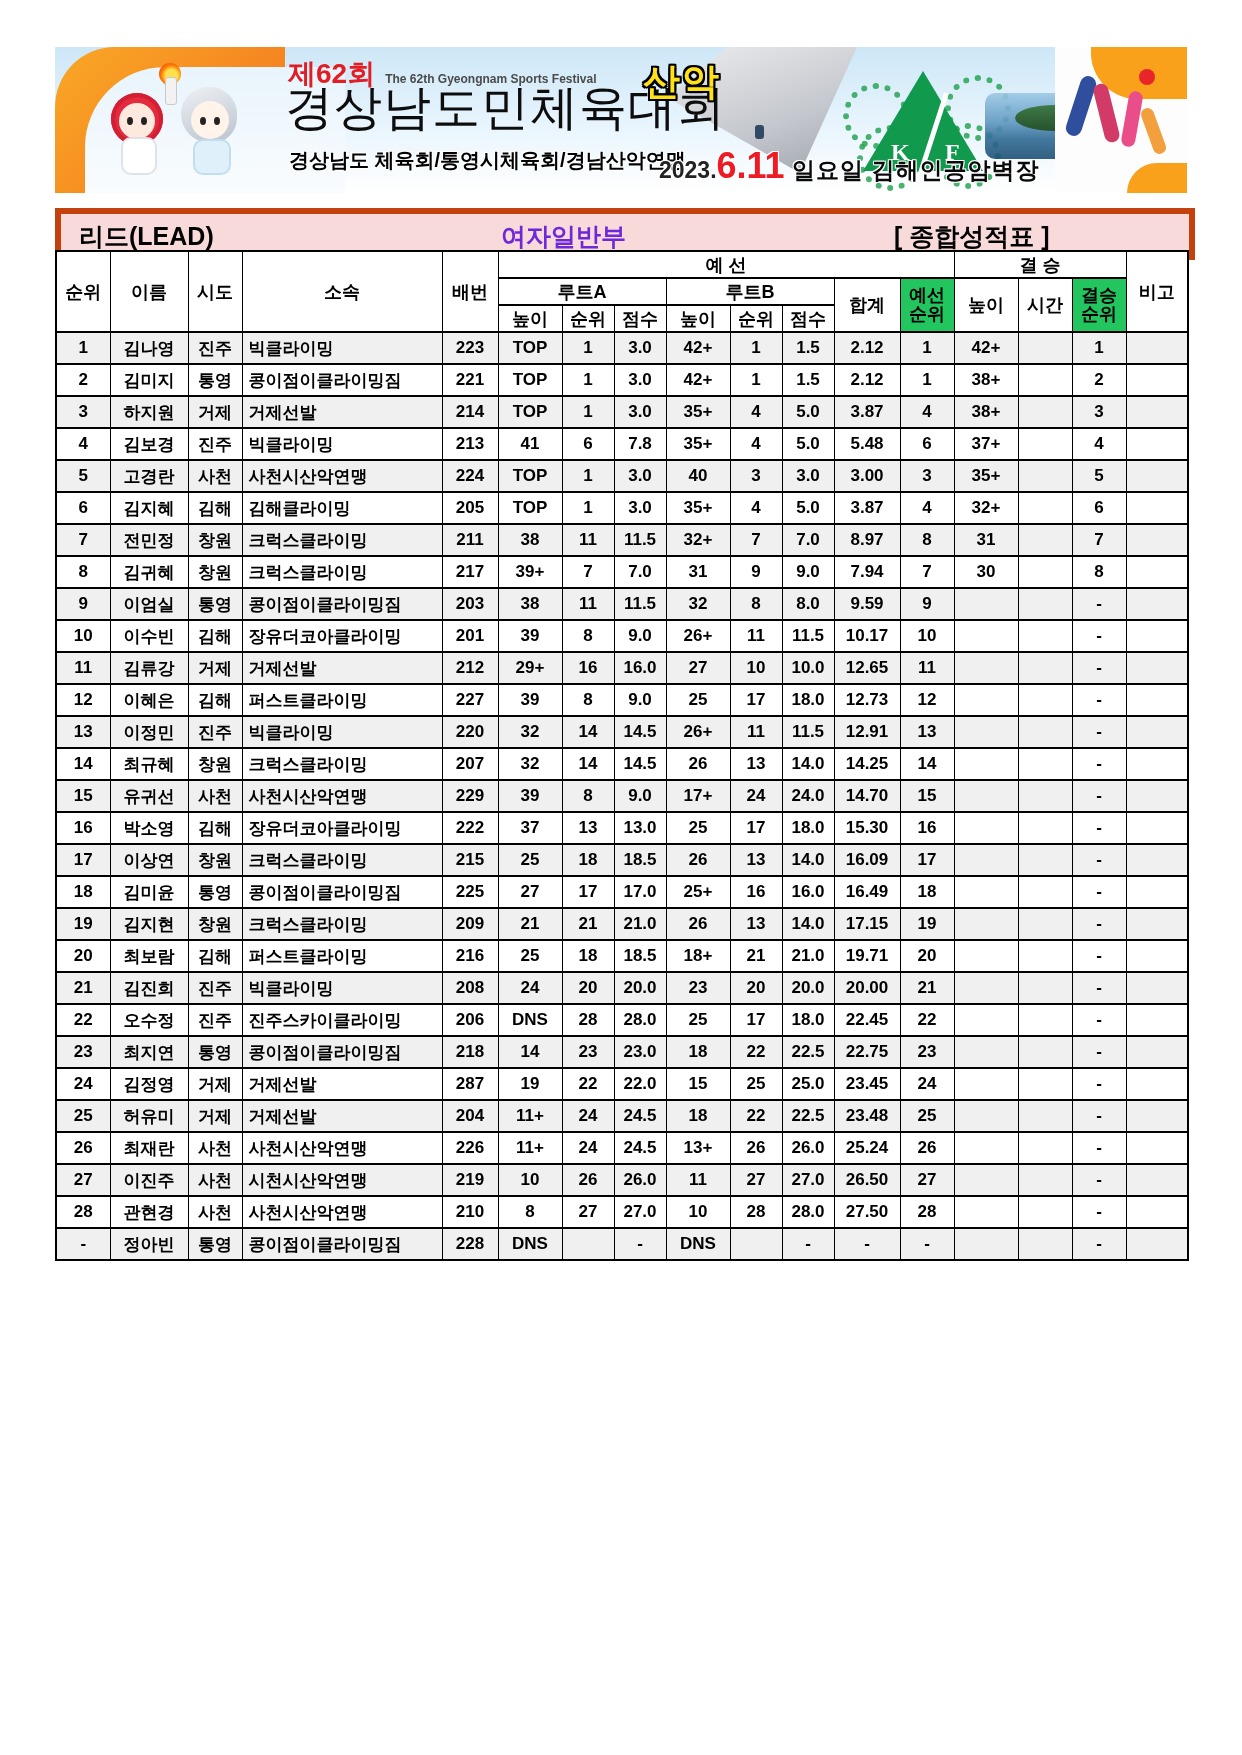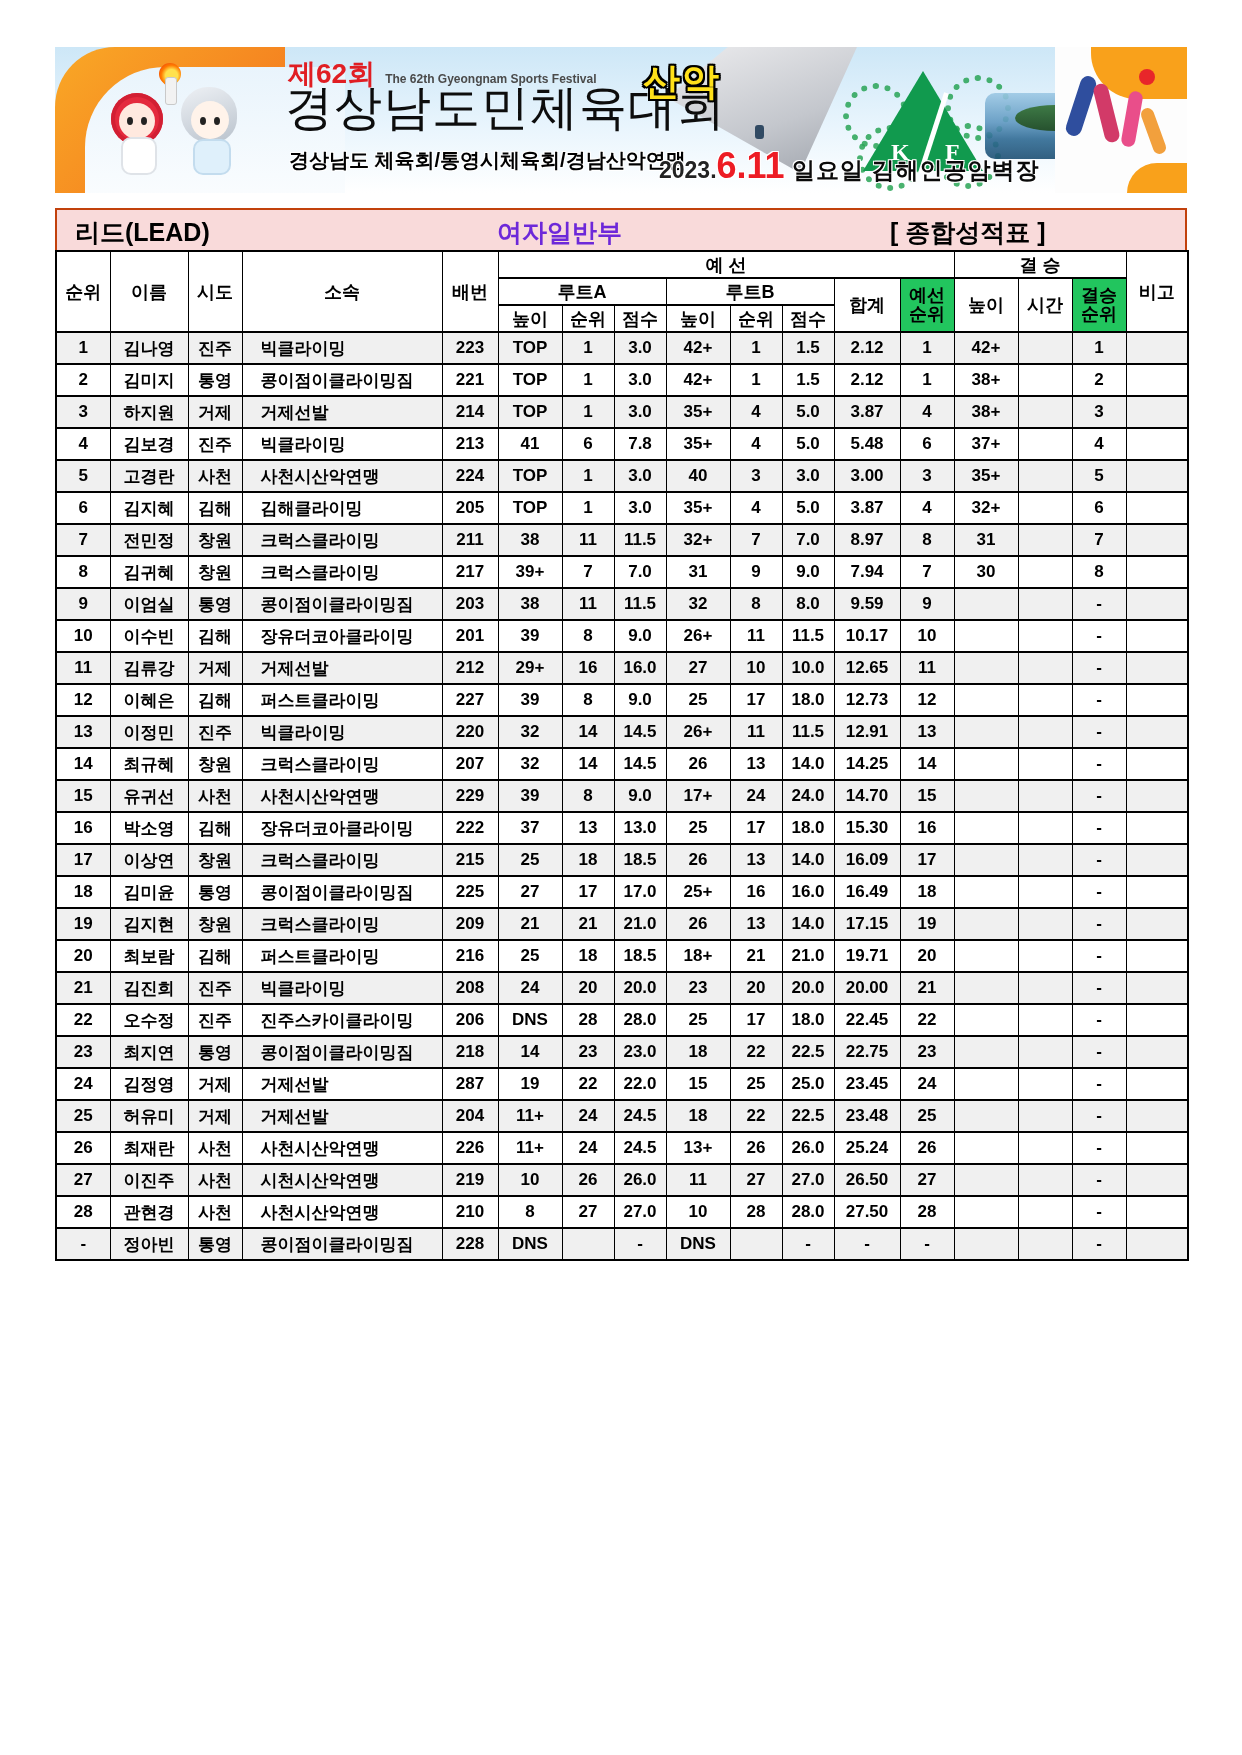--- a/index.html
+++ b/index.html
@@ -64,36 +64,36 @@
   .rp-orange-bot { position:absolute; right:0; bottom:0; width:60px; height:30px; background:#f9a11b; border-top-left-radius:30px; }
   .fig { position:absolute; border-radius:10px; }
   .fig1 { left:18px; top:28px; width:16px; height:62px; background:#2f4e9e; transform:rotate(18deg); }
   .fig2 { left:44px; top:36px; width:15px; height:60px; background:#d23a68; transform:rotate(-14deg); }
   .fig3 { left:70px; top:44px; width:14px; height:56px; background:#e94e8a; transform:rotate(10deg); }
   .fig4 { left:92px; top:60px; width:13px; height:48px; background:#f2a03d; transform:rotate(-20deg); }
   .ball { position:absolute; left:84px; top:22px; width:16px; height:16px; border-radius:50%; background:#e8262a; }
 
   
   .title-bar { position:absolute; left:55px; top:208px; width:1128px; height:40px; background:#f9dada;
-               border:2px solid #c2410c;text-align:center; }
+               border:6px solid #c2410c;text-align:center; }
   .tb-left  { position:absolute; left:18px;  top:6px; font-size:25px; font-weight:800; color:#000; }
   .tb-center{ position:absolute; left:440px; top:6px; font-size:25px; font-weight:800; color:#6d28d9; }
   .tb-right { position:absolute; left:833px; top:6px; font-size:25px; font-weight:800; color:#000; }
 
   
   table.results { position:absolute; left:55px; top:250px; width:1132px; border-collapse:collapse; table-layout:fixed;
                   border:2px solid #000; }
   .results th, .results td { border-left:1px solid #000; border-right:1px solid #000;
                              border-top:2px solid #000; border-bottom:2px solid #000;
                              padding:0; text-align:center; vertical-align:middle; overflow:hidden; white-space:nowrap; }
   .results thead th { height:25px; font-size:18px; font-weight:800; color:#000; background:#fff; }
   .results thead th.pink { background:#22c55e; white-space:pre-line; line-height:1.05; }
   .results tbody td { height:30px; font-size:17px; font-weight:700; color:#000; background:#fff; }
   .results tbody tr.alt td { background:#f0f0f0; }
-  td.al { text-align:left; padding-left:18px; }
+  td.al { text-align:left; padding-left:6px; }
   .blue { color:#0000ee; }
   .red  { color:#ee0000; }
 </style>
 </head>
 <body>
 
 <div class="banner">
   <div class="swoosh"></div>
   <div class="swoosh-cut"></div>
   <div class="mascots">

